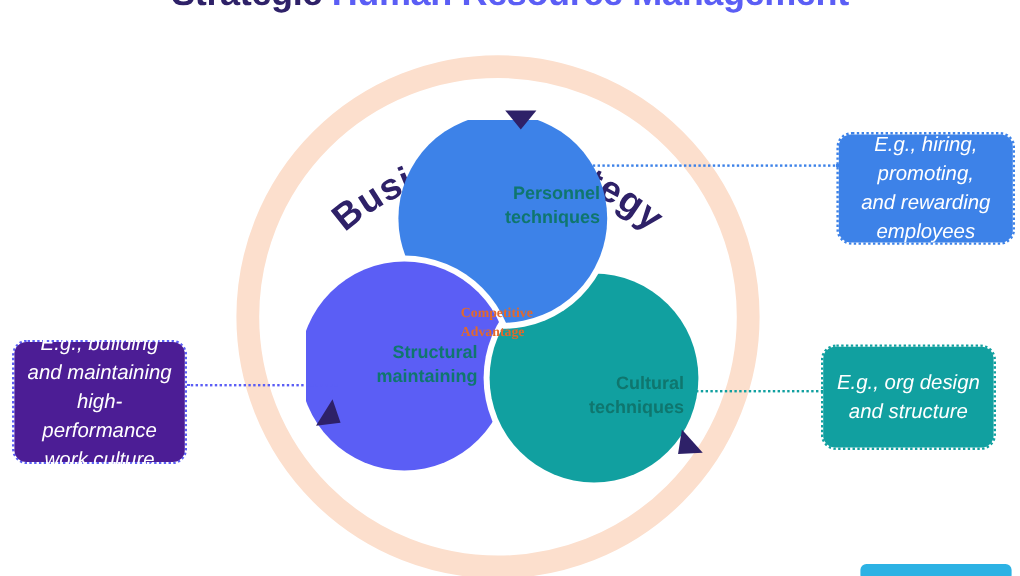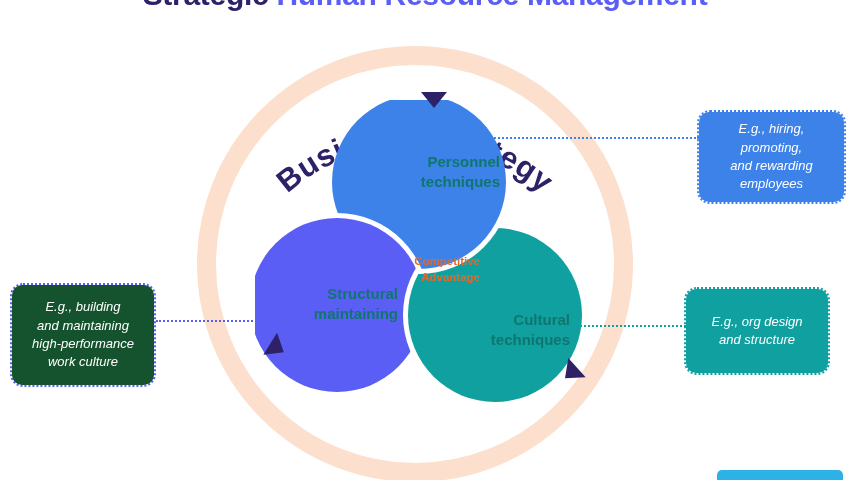--- a/index.html
+++ b/index.html
@@ -68,27 +68,28 @@
     white-space:pre-line;
     pointer-events:none;
   }
   #label-personnel{ left:370px; top:152px; width:130px;}
   #label-structural{ left:272px; top:284px; width:126px;}
   #label-cultural{ left:442px; top:310px; width:128px;}
 
   #label-center{
     position:absolute;
     left:384px; top:254px; width:96px;
-    text-align:right;
+    text-align:left;
     color:#e2692c;
     font-size:11.5px;
     font-weight:bold;
     line-height:1.35;
     white-space:pre-line;
     pointer-events:none;
+    font-family:Liberation Serif, serif;
   }
 
   
   .arrow{position:absolute;width:0;height:0;}
   #arrow-top{
     left:421px; top:92px;
     border-left:13px solid transparent;
     border-right:13px solid transparent;
     border-top:16px solid #2e2168;
   }
@@ -107,21 +108,21 @@
     transform:rotate(48deg);
   }
 
   
   .callout{
     position:absolute;
     box-sizing:border-box;
     border-radius:10px;
     color:#ffffff;
     font-style:italic;
-    font-size:13px;
+    font-size:17px;
     line-height:1.42;
     text-align:center;
     display:flex;
     align-items:center;
     justify-content:center;
     white-space:pre-line;
     padding:6px 8px;
   }
   .callout-wrap{
     position:absolute;
@@ -138,21 +139,21 @@
   #callout-cultural-wrap{
     left:684px; top:287px; width:146px; height:88px;
     border:2px dotted #11a0a0;
   }
   #callout-cultural{ inset:0; position:absolute; background:#11a0a0;}
 
   #callout-structural-wrap{
     left:10px; top:283px; width:146px; height:104px;
     border:2px dotted #5b5ef5;
   }
-  #callout-structural{ inset:0; position:absolute; background:#14532d;}
+  #callout-structural{ inset:0; position:absolute; background:#4c1d95;}
 
   
   .connector{
     position:absolute;
     height:0;
     border-top:2px dotted;
   }
   #conn-personnel{ left:487px; top:137px; width:212px; border-color:#3d82e8;}
   #conn-cultural{ left:575px; top:325px; width:127px; border-color:#11a0a0;}
   #conn-structural{ left:156px; top:320px; width:128px; border-color:#5b5ef5;}

